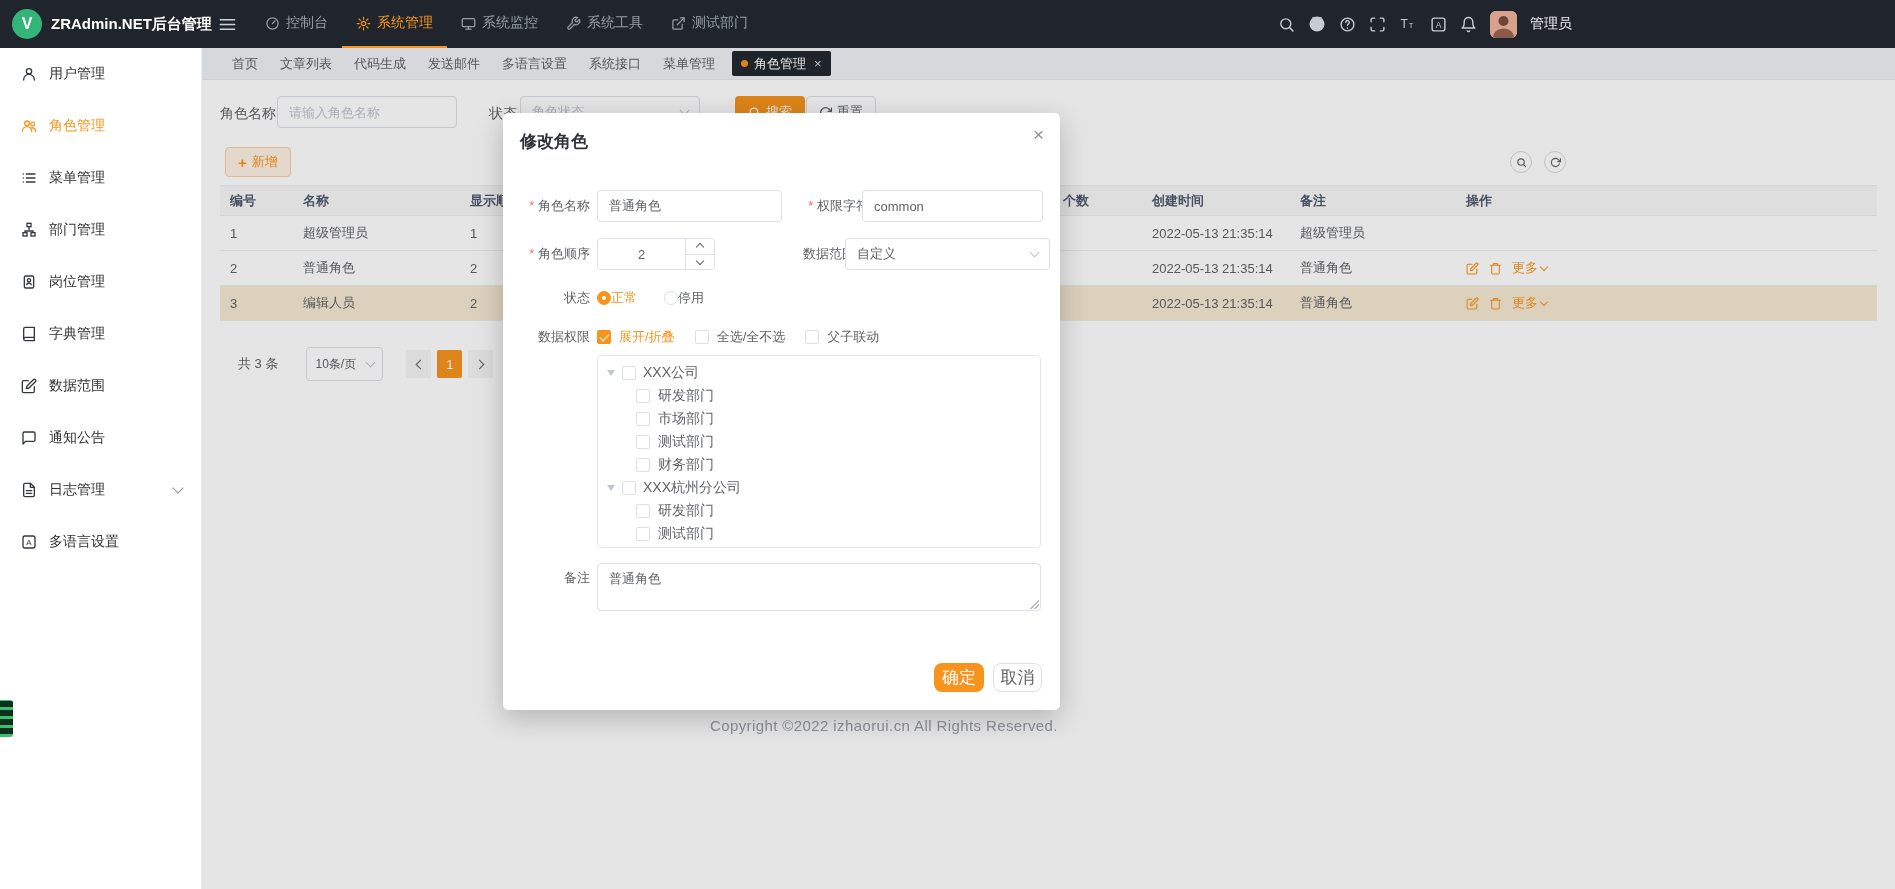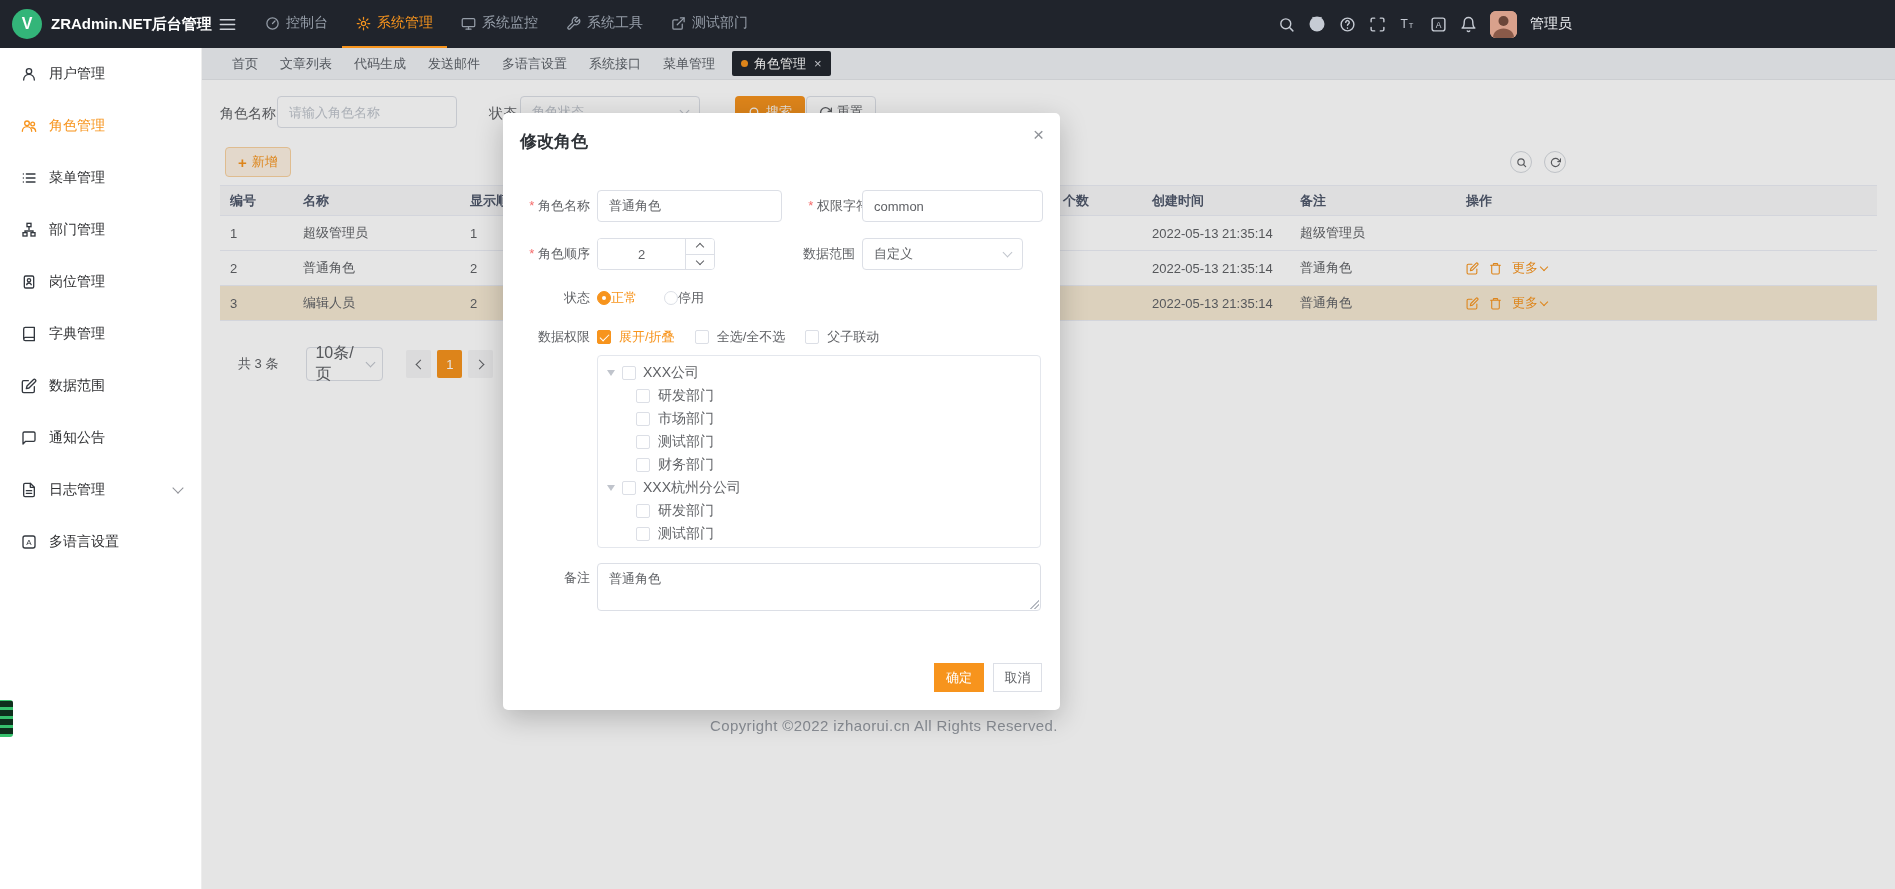--- a/index.html
+++ b/index.html
@@ -69,21 +69,21 @@
   .t-head>div,.t-row>div{padding-left:10px;white-space:nowrap;overflow:hidden}
   .t-row{height:35px;border-bottom:1px solid #ebeef5;font-size:13px;color:#606266}
   .t-row.selected{background:#f5e9d3}
   .row-actions{display:flex;align-items:center;gap:10px;color:var(--accent);font-size:13px;overflow:visible}
   .act-btn{background:none;border:none;color:var(--accent);display:flex;align-items:center;gap:3px;padding:0;font-size:13px}
   .chev-sm{width:6px;height:6px;border-right:1.5px solid var(--accent);border-bottom:1.5px solid var(--accent);transform:rotate(45deg);margin-top:-2px}
 
   
   .pager{position:absolute;left:18px;top:270px;display:flex;align-items:center;height:28px;font-size:13px;color:#606266}
   .pg-total{margin-left:18px;margin-right:28px;white-space:nowrap}
-  .pg-size{width:77px;height:14px;font-size:16px;padding:16px 8px;margin-right:23px}
+  .pg-size{width:77px;height:14px;font-size:12px;padding:16px 8px;margin-right:23px}
   .pg-btn{width:25px;height:28px;border:none;background:#f4f4f5;color:#606266;border-radius:2px;margin-right:6px;display:flex;align-items:center;justify-content:center}
   .pg-btn.cur{background:var(--accent);color:#fff;font-size:13px}
   .chev-l{width:7px;height:7px;border-right:1.5px solid #606266;border-bottom:1.5px solid #606266;transform:rotate(135deg);margin-left:3px}
   .chev-r{width:7px;height:7px;border-right:1.5px solid #606266;border-bottom:1.5px solid #606266;transform:rotate(-45deg);margin-right:3px}
   .pg-goto{margin-left:9px;white-space:nowrap}
 
   .footer{position:absolute;left:508px;top:637px;font-size:15px;color:#9ba0a8;letter-spacing:.4px;white-space:nowrap}
 
   
   .overlay{position:absolute;left:202px;top:48px;width:1693px;height:841px;background:rgba(0,0,0,.10);z-index:30}
@@ -101,21 +101,21 @@
   .m-lab-remark{left:0;top:455px;width:87px;line-height:20px}
   .m-f-rolename{position:absolute;left:94px;top:77px;width:185px}
   .m-f-perm{position:absolute;left:359px;top:77px;width:181px}
   .m-stepper{position:absolute;left:94px;top:125px;width:118px;height:32px;border:1px solid #dcdfe6;border-radius:4px;display:flex;background:#fff;overflow:hidden}
   .stp-val{flex:1;border:none;text-align:center;font-size:13px;color:#606266;width:60px}
   .stp-btns{width:29px;border-left:1px solid #dcdfe6;display:flex;flex-direction:column}
   .stp-up,.stp-down{flex:1;display:flex;align-items:center;justify-content:center;background:#fff;border:none;padding:0}
   .stp-up{border-bottom:1px solid #dcdfe6}
   .tri-up{width:6px;height:6px;border-left:1.5px solid #606266;border-top:1.5px solid #606266;transform:rotate(45deg);margin-top:2px}
   .tri-dn{width:6px;height:6px;border-right:1.5px solid #606266;border-bottom:1.5px solid #606266;transform:rotate(45deg);margin-bottom:2px}
-  .m-f-scope{position:absolute;left:359px;top:125px;width:161px}
+  .m-f-scope{position:absolute;left:342px;top:125px;width:205px}
   .m-radios{position:absolute;left:94px;top:175px;height:20px;display:flex;align-items:center;gap:27px}
   .radio-item{display:flex;align-items:center;cursor:pointer}
   .radio{width:14px;height:14px;border-radius:50%;border:1px solid #dcdfe6;background:#fff;position:relative;flex:0 0 auto}
   .radio.checked{border-color:var(--accent);background:var(--accent)}
   .radio.checked::after{content:"";position:absolute;left:4px;top:4px;width:4px;height:4px;border-radius:50%;background:#fff}
   .r-label{font-size:13px;color:#606266}
   .r-label.on{color:var(--accent)}
   .m-checks{position:absolute;left:94px;top:214px;height:20px;display:flex;align-items:center;gap:20px}
   .check-item{display:flex;align-items:center;gap:8px;cursor:pointer}
   .checkbox{width:14px;height:14px;border-radius:2px;border:1px solid #dcdfe6;background:#fff;position:relative;flex:0 0 auto}
@@ -123,21 +123,21 @@
   .checkbox.checked::after{content:"";position:absolute;left:4px;top:1px;width:4px;height:8px;border-right:1.5px solid #fff;border-bottom:1.5px solid #fff;transform:rotate(45deg)}
   .m-tree{position:absolute;left:94px;top:242px;width:444px;height:193px;border:1px solid #e4e7ed;border-radius:4px;padding-top:5px;overflow:hidden}
   .tree-row{height:23px;display:flex;align-items:center;font-size:14px;color:#606266;cursor:pointer}
   .tree-row.l0{padding-left:9px;gap:7px}
   .tree-row.l1{padding-left:38px;gap:8px}
   .tree-caret{width:0;height:0;border-left:4px solid transparent;border-right:4px solid transparent;border-top:6px solid #c0c4cc;flex:0 0 auto}
   .m-ta-wrap{position:absolute;left:94px;top:450px;width:444px;height:48px}
   .m-textarea{width:444px;height:48px;border:1px solid #dcdfe6;border-radius:4px;padding:6px 11px;font-size:13px;color:#606266;resize:none;display:block}
   .ta-grip{position:absolute;right:2px;bottom:2px;width:10px;height:10px;background:
     linear-gradient(135deg,transparent 0 55%,#b7bbc2 55% 62%,transparent 62% 75%,#b7bbc2 75% 82%,transparent 82%)}
-  .m-btn{position:absolute;height:29px;border-radius:0;font-size:13px;display:flex;align-items:center;justify-content:center}
+  .m-btn{position:absolute;height:29px;border-radius:8px;font-size:17px;display:flex;align-items:center;justify-content:center}
   .m-confirm{left:431px;top:550px;width:50px;background:var(--accent);color:#fff;border:none}
   .m-cancel{left:490px;top:550px;width:49px;background:#fff;color:#606266;border:1px solid #dcdfe6}
 
   
   .corner-widget{position:absolute;left:0;top:700px;width:13px;height:37px;z-index:300;background:#10351f;border-radius:0 3px 3px 0;
     background-image:repeating-linear-gradient(0deg,#36c26d 0 3px,#0e2f1c 3px 9px)}
 </style>
 </head>
 <body>
 

